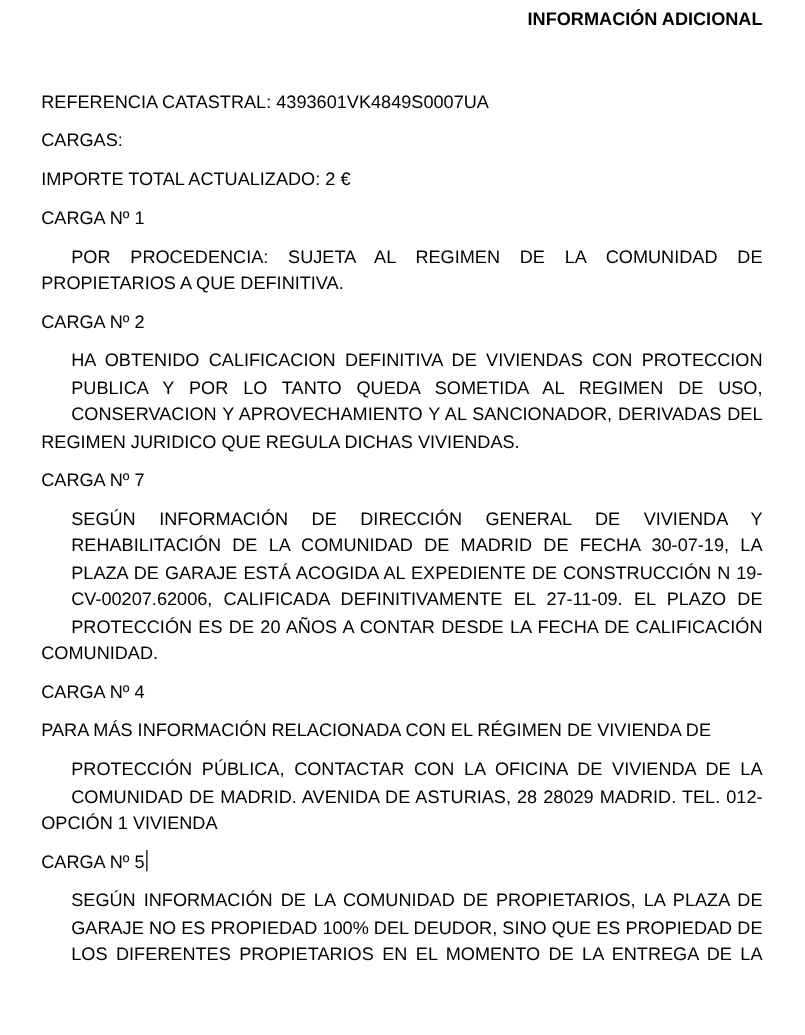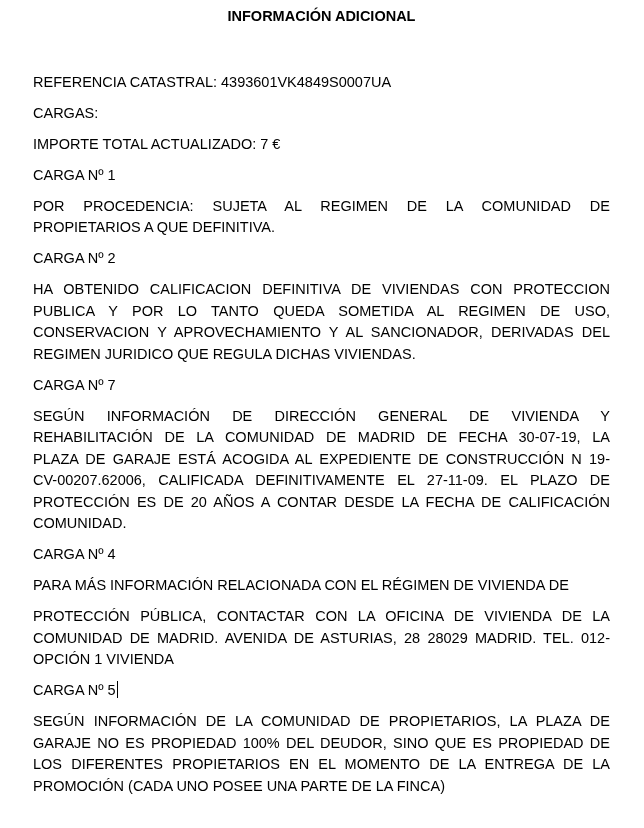--- a/index.html
+++ b/index.html
@@ -15,33 +15,34 @@
     background: #ffffff;
     color: #000000;
     font-family: "Liberation Sans", sans-serif;
     font-size: 14.5px;
     padding: 6px 34px 0 33px;
     overflow: hidden;
   }
   .title {
     font-size: 14.5px;
     font-weight: bold;
-    text-align: center;
+    text-align: right;
     line-height: 21.5px;
     margin: 0 0 44px 0;
   }
   .para {
     margin: 0 0 9.5px 0;
   }
   .line {
     line-height: 21.5px;
   }
   .line.just {
     text-align: justify;
     text-align-last: justify;
+    margin-left: 24px;
   }
   .caret {
     display: inline-block;
     width: 1px;
     height: 17px;
     background: #000000;
     vertical-align: -3px;
     margin-left: 1px;
   }
 </style>
@@ -51,21 +52,21 @@
 <div class="page">
   <h1 class="title">INFORMACIÓN ADICIONAL</h1>
   <div id="blocks" class="text-body">
       <div class="para">
         <div class="line">REFERENCIA CATASTRAL: 4393601VK4849S0007UA</div>
       </div>
       <div class="para">
         <div class="line">CARGAS:</div>
       </div>
       <div class="para">
-        <div class="line">IMPORTE TOTAL ACTUALIZADO: 7 €</div>
+        <div class="line">IMPORTE TOTAL ACTUALIZADO: 2 €</div>
       </div>
       <div class="para">
         <div class="line">CARGA Nº 1</div>
       </div>
       <div class="para">
         <div class="line just">POR PROCEDENCIA: SUJETA AL REGIMEN DE LA COMUNIDAD DE</div>
         <div class="line">PROPIETARIOS A QUE DEFINITIVA.</div>
       </div>
       <div class="para">
         <div class="line">CARGA Nº 2</div>
@@ -98,16 +99,15 @@
         <div class="line just">COMUNIDAD DE MADRID. AVENIDA DE ASTURIAS, 28 28029 MADRID. TEL. 012-</div>
         <div class="line">OPCIÓN 1 VIVIENDA</div>
       </div>
       <div class="para">
         <div class="line">CARGA Nº 5<span class="caret"></span></div>
       </div>
       <div class="para">
         <div class="line just">SEGÚN INFORMACIÓN DE LA COMUNIDAD DE PROPIETARIOS, LA PLAZA DE</div>
         <div class="line just">GARAJE NO ES PROPIEDAD 100% DEL DEUDOR, SINO QUE ES PROPIEDAD DE</div>
         <div class="line just">LOS DIFERENTES PROPIETARIOS EN EL MOMENTO DE LA ENTREGA DE LA</div>
-        <div class="line">PROMOCIÓN (CADA UNO POSEE UNA PARTE DE LA FINCA)</div>
       </div>
     </div>
 </div>
 
 </body></html>

